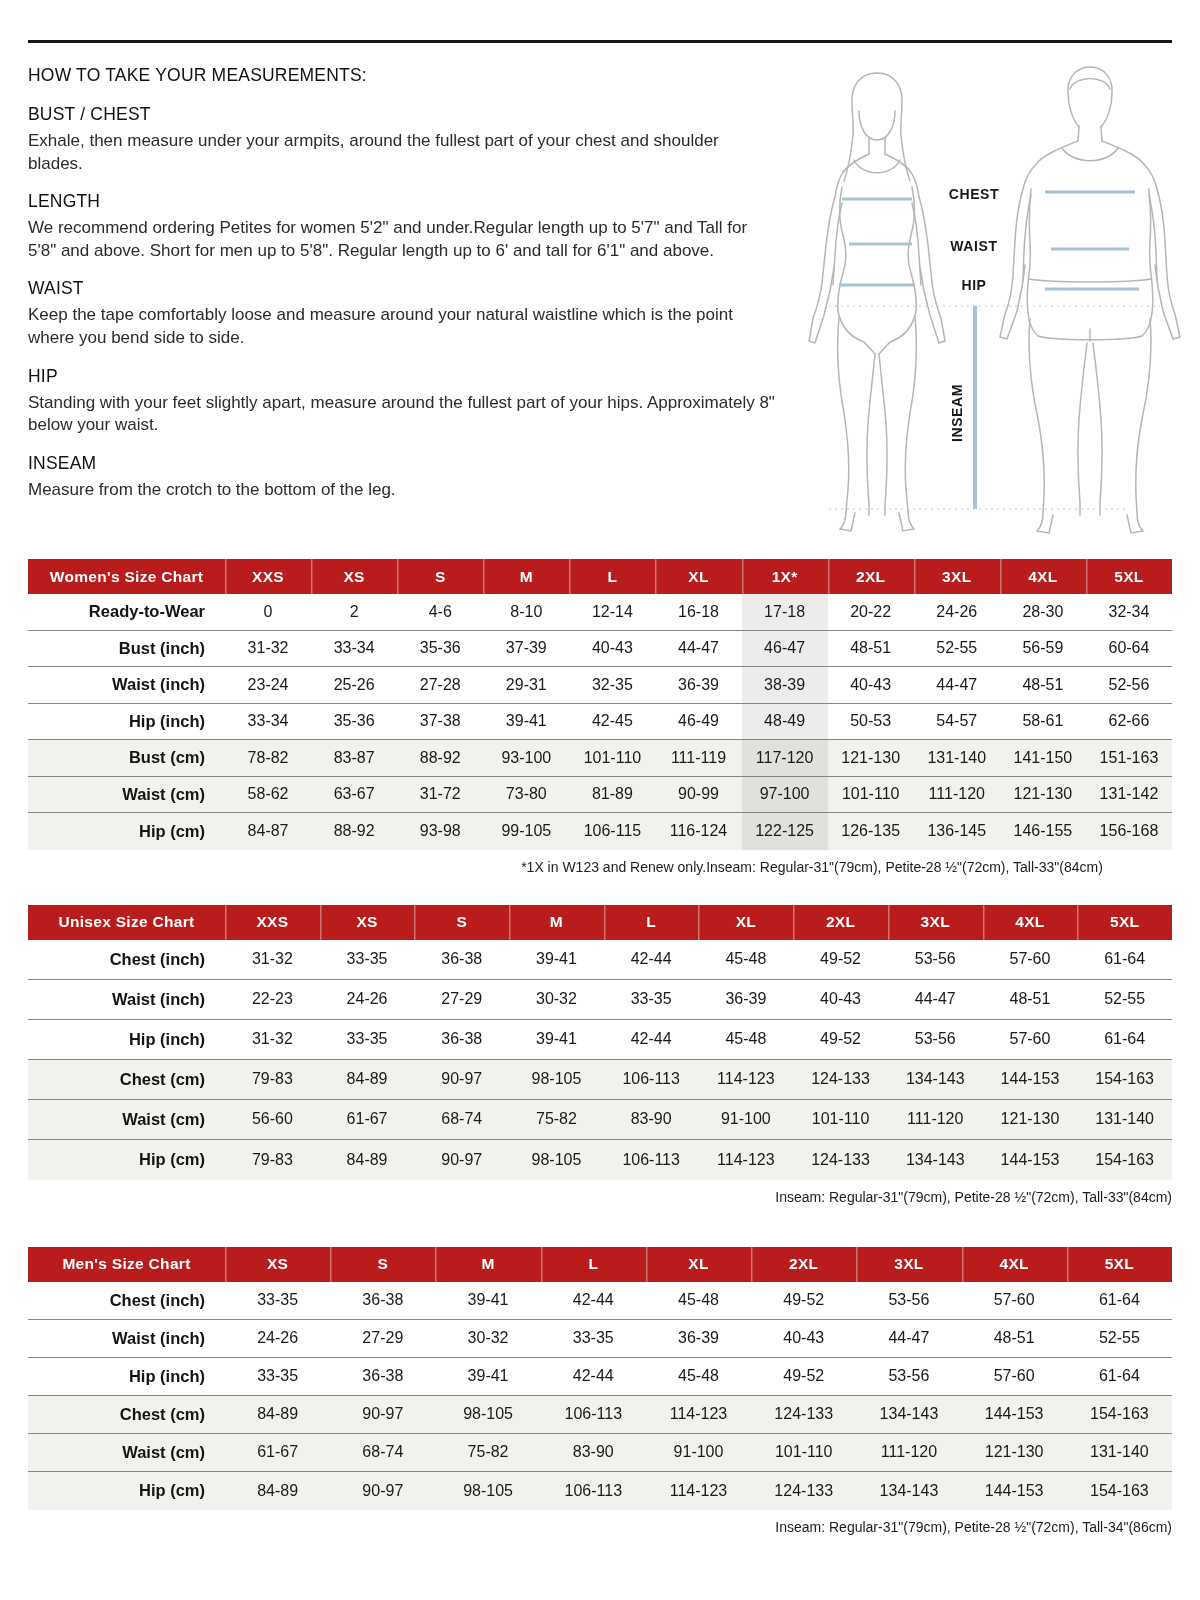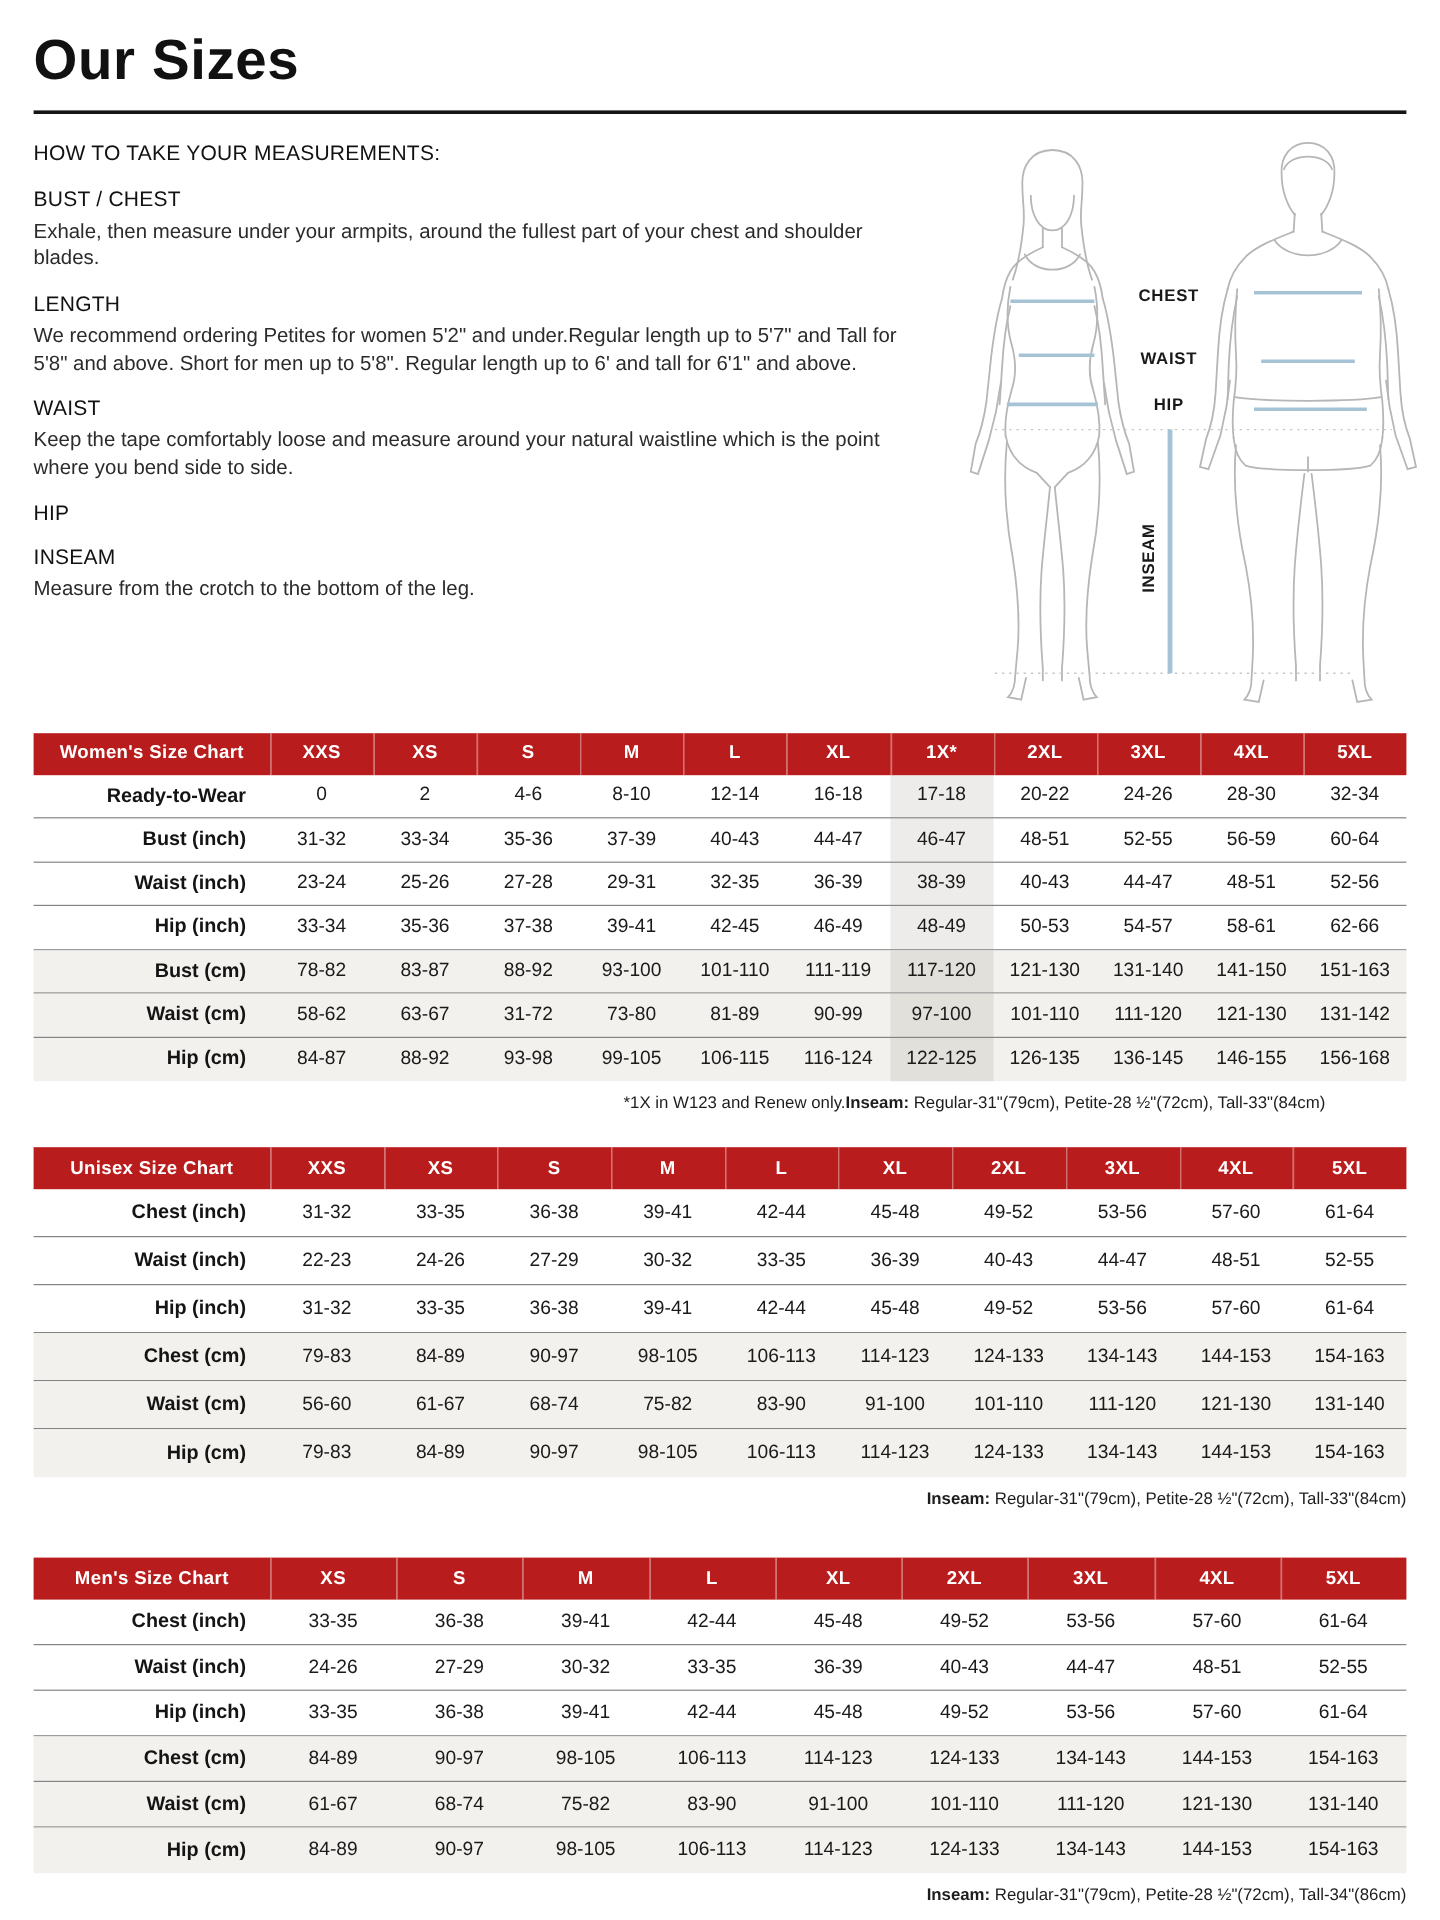--- a/index.html
+++ b/index.html
@@ -30,48 +30,48 @@
   .thead .cell + .cell{box-shadow:inset 1.5px 0 0 rgba(255,255,255,.38)}
   .tdrow{height:var(--rh);border-bottom:1.5px solid #848484;font-size:16px;color:#1a1a1a}
   .tdrow:last-child{border-bottom:none}
   .tdrow.shaded{background:#f2f1ee}
   .label-cell{justify-content:flex-end;padding-right:20px;font-weight:700;font-size:16.5px;color:#141414}
   .vcell.hl{background:rgba(125,120,108,.14)}
   .t-w{--rh:36.5px}
   .t-u{--rh:40px}
   .t-m{--rh:38px}
   .footrow{display:flex;justify-content:flex-end;margin-top:9px;font-size:14px;color:#1d1d1d}
-  .footrow .fn-bold{font-weight:700}
+  .footrow .fn-bold{font-weight:400}
   .footrow-women{justify-content:center;padding-left:424px}
 </style>
 </head>
 <body>
 
 <div class="page">
-  <h1 class="page-title">Our Sizes</h1>
   <div class="title-rule"></div>
 
   <div class="content">
     <div class="instructions">
       <div class="instr-heading">HOW TO TAKE YOUR MEASUREMENTS:</div>
 
       <div class="sec">
         <h3>BUST / CHEST</h3>
         <p>Exhale, then measure under your armpits, around the fullest part of your chest and shoulder blades.</p>
       </div>
       <div class="sec">
         <h3>LENGTH</h3>
         <p>We recommend ordering Petites for women 5'2" and under.Regular length up to 5'7" and Tall for 5'8" and above. Short for men up to 5'8". Regular length up to 6' and tall for 6'1" and above.</p>
       </div>
       <div class="sec">
         <h3>WAIST</h3>
         <p>Keep the tape comfortably loose and measure around your natural waistline which is the point where you bend side to side.</p>
       </div>
       <div class="sec">
         <h3>HIP</h3>
+        <p>Standing with your feet slightly apart, measure around the fullest part of your hips. Approximately 8" below your waist.</p>
       </div>
       <div class="sec">
         <h3>INSEAM</h3>
         <p>Measure from the crotch to the bottom of the leg.</p>
       </div>
     </div>
 
     <div class="figure-wrap">
       <svg width="390" height="480" viewBox="0 0 390 480">
 

